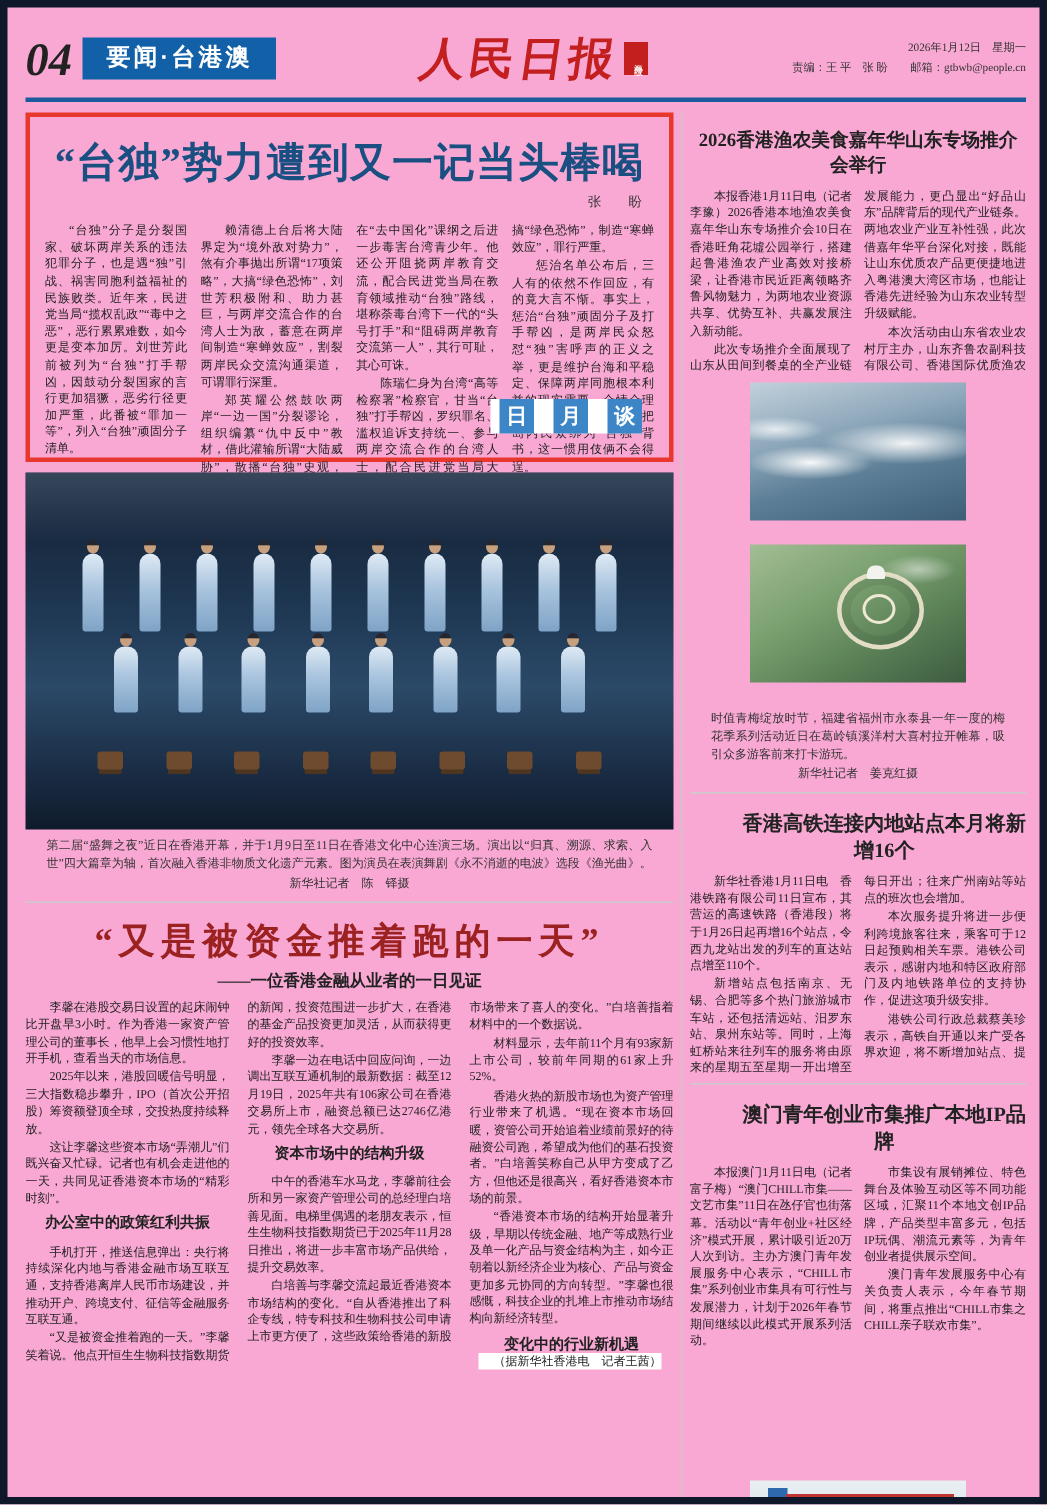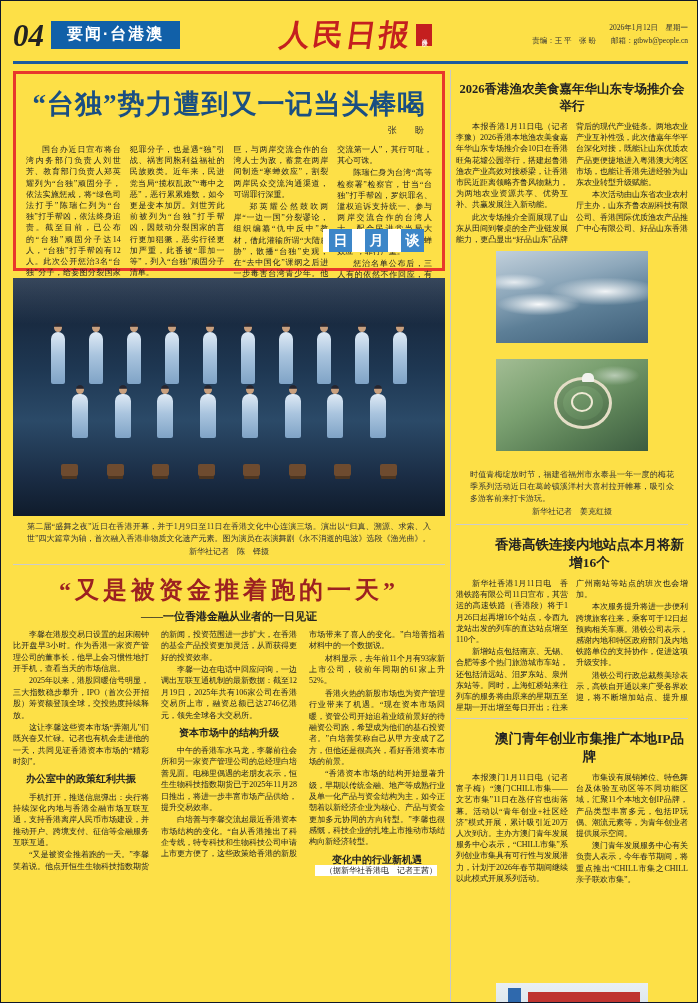--- a/index.html
+++ b/index.html
@@ -1,16 +1,16 @@
 <!DOCTYPE html>
 <html><head>
 <meta charset="utf-8">
 <style>
   html,body{margin:0;padding:0;background:#fff;}
-  .page{width:698px;height:1003px;box-sizing:border-box;background:#fde047;border:1px solid #0f172a;
+  .page{width:698px;height:1003px;box-sizing:border-box;background:#f9a8d4;border:5px solid #0f172a;
         font-family:"Liberation Serif","DejaVu Serif",serif;color:#222;position:relative;overflow:hidden;
         padding:0 9px 0 12px;}
   
   .hdr{display:flex;align-items:center;height:48px;padding-top:10px;}
   .pageno{font-size:31px;font-weight:bold;font-style:italic;line-height:1;margin-right:7px;}
   .section-box{background:#1160a8;color:#fff;font-family:"Liberation Sans",sans-serif;font-weight:bold;
                font-size:16px;padding:3px 16px 4px;letter-spacing:2px;}
   .mast{flex:1;display:flex;align-items:center;justify-content:center;gap:4px;}
   .mast-title{color:#c41f1f;font-size:30px;font-weight:bold;letter-spacing:3px;transform:skewX(-8deg);}
   .mast-ed{background:#c41f1f;color:#fff;font-size:6px;width:16px;height:22px;display:flex;align-items:center;
@@ -21,21 +21,21 @@
   .content{display:flex;margin-top:6px;}
   .col-left{width:432px;flex:none;}
   .vdiv{width:1px;background:#c8c8c8;margin:0 5px;flex:none;}
   .col-right{flex:1;min-width:0;}
   .para{text-indent:2em;margin:0 0 1px;}
   .subhead{font-weight:bold;text-align:center;font-size:10px;margin:5px 0;break-inside:avoid;text-indent:0;}
   .hr-light{border-top:1px solid #ccc;margin:4px 0;}
   .caption{font-size:8px;line-height:1.5;color:#333;text-align:justify;padding:2px 14px;}
   .caption .credit{text-align:center;margin-top:1px;}
   
-  .lead-box{border:3px solid #e8372c;padding:6px 10px 8px;height:200px;box-sizing:border-box;position:relative;margin-top:1px;}
+  .lead-box{border:3px solid #e8372c;padding:6px 10px 8px;height:233px;box-sizing:border-box;position:relative;margin-top:1px;}
   .lead-box h1{font-size:27px;color:#1a4f82;text-align:center;margin:6px 0 2px;font-weight:bold;letter-spacing:1px;}
   .byline{text-align:right;font-size:9px;letter-spacing:8px;margin:2px 0 7px;color:#333;}
   .lead-body{column-count:4;column-gap:9px;font-size:8px;line-height:1.4;text-align:justify;height:196px;overflow:hidden;}
   .ryt-badge{position:absolute;right:18px;bottom:16px;display:flex;gap:13px;background:#fff;padding-left:6px;}
   .ryt-badge span{width:23px;height:23px;background:#3c86c8;color:#fff;font-size:14px;font-weight:bold;
                   display:flex;align-items:center;justify-content:center;}
   
   .photo-stage{margin:7px 0 3px;height:238px;position:relative;overflow:hidden;
     background:linear-gradient(180deg,#141f31 0%,#1e3752 38%,#2b4a68 60%,#1a2c44 84%,#0f1b2b 100%);}
   .drow{position:absolute;left:0;right:0;display:flex;justify-content:space-around;padding:0 26px;}
@@ -103,21 +103,20 @@
   <div class="header-rule"></div>
 
   <div class="content">
 
     <div class="col-left">
 
       <section class="lead-box">
         <h1>“台独”势力遭到又一记当头棒喝</h1>
         <div class="byline">张 盼</div>
         <div class="lead-body">
-            <div class="para">国台办近日宣布将台湾内务部门负责人刘世芳、教育部门负责人郑英耀列为“台独”顽固分子，依法实施惩戒，将“绿色司法打手”陈瑞仁列为“台独”打手帮凶，依法终身追责。截至目前，已公布的“台独”顽固分子达14人，“台独”打手帮凶有12人。此次公开惩治3名“台独”分子，给妄图分裂国家的“台独”势力又一记当头棒喝，对其形成有力震慑。</div>
             <div class="para">“台独”分子是分裂国家、破坏两岸关系的违法犯罪分子，也是遇“独”引战、祸害同胞利益福祉的民族败类。近年来，民进党当局“揽权乱政”“毒中之恶”，恶行累累难数，如今更是变本加厉。刘世芳此前被列为“台独”打手帮凶，因鼓动分裂国家的言行更加猖獗，恶劣行径更加严重，此番被“罪加一等”，列入“台独”顽固分子清单。</div>
             <div class="para">赖清德上台后将大陆界定为“境外敌对势力”，煞有介事抛出所谓“17项策略”，大搞“绿色恐怖”，刘世芳积极附和、助力甚巨，与两岸交流合作的台湾人士为敌，蓄意在两岸间制造“寒蝉效应”，割裂两岸民众交流沟通渠道，可谓罪行深重。</div>
             <div class="para">郑英耀公然鼓吹两岸“一边一国”分裂谬论，组织编纂“仇中反中”教材，借此灌输所谓“大陆威胁”，散播“台独”史观，在“去中国化”课纲之后进一步毒害台湾青少年。他还公开阻挠两岸教育交流，配合民进党当局在教育领域推动“台独”路线，堪称荼毒台湾下一代的“头号打手”和“阻碍两岸教育交流第一人”，其行可耻，其心可诛。</div>
             <div class="para">陈瑞仁身为台湾“高等检察署”检察官，甘当“台独”打手帮凶，罗织罪名、滥权追诉支持统一、参与两岸交流合作的台湾人士，配合民进党当局大搞“绿色恐怖”，制造“寒蝉效应”，罪行严重。</div>
             <div class="para">惩治名单公布后，三人有的依然不作回应，有的竟大言不惭。事实上，惩治“台独”顽固分子及打手帮凶，是两岸民众怒怼“独”害呼声的正义之举，更是维护台海和平稳定、保障两岸同胞根本利益的现实需要，合情合理合法。民进党当局妄图把岛内民众绑为“台独”背书，这一惯用伎俩不会得逞。</div>
           </div>
         <div class="ryt-badge">
           <span>日</span>
           <span>月</span>
           <span>谈</span>

